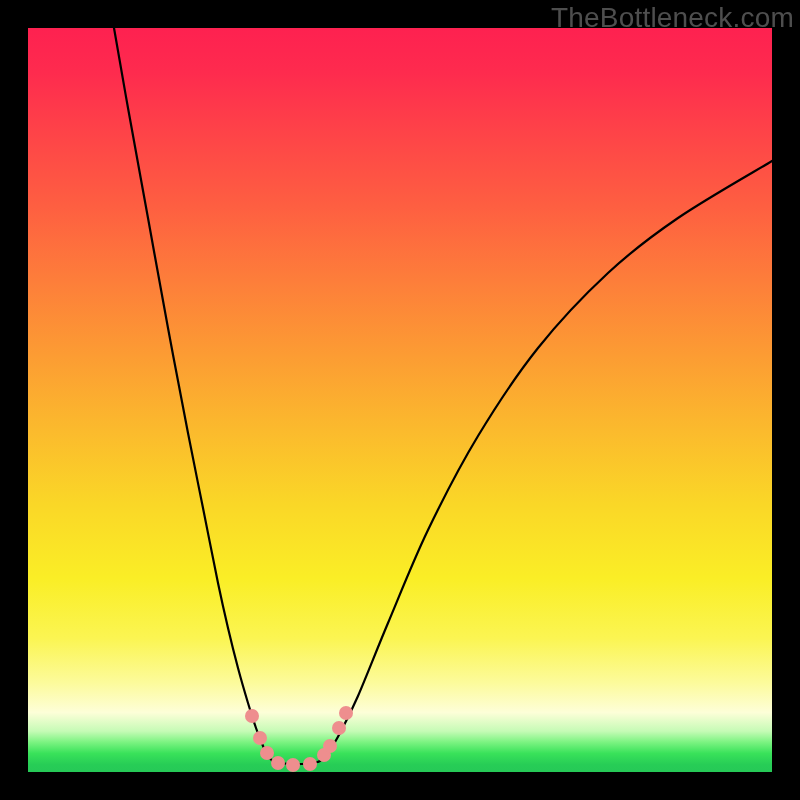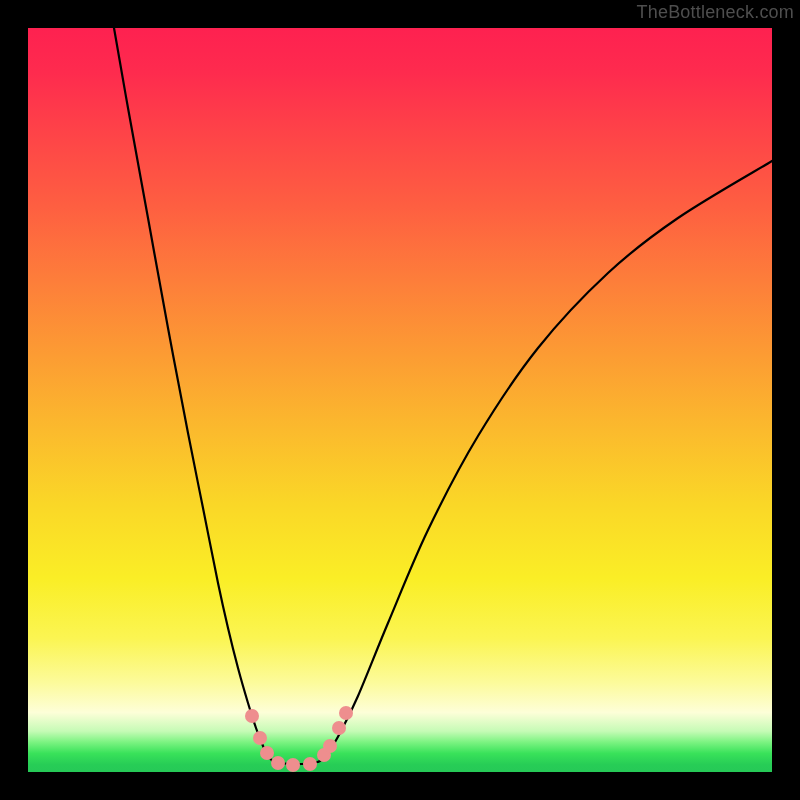--- a/index.html
+++ b/index.html
@@ -43,21 +43,21 @@
       #39E25A 97.5%,
       #27CD56 99%,
       #26C957 100%
     );
   }
   .watermark {
     position: absolute;
     top: 2px;
     right: 6px;
     color: #4E4E4E;
-    font-size: 18px;
+    font-size: 28px;
     font-weight: 400;
     letter-spacing: 0.2px;
     z-index: 20;
     user-select: none;
   }
   svg.curve {
     position: absolute;
     left: 0;
     top: 0;
     width: 744px;

